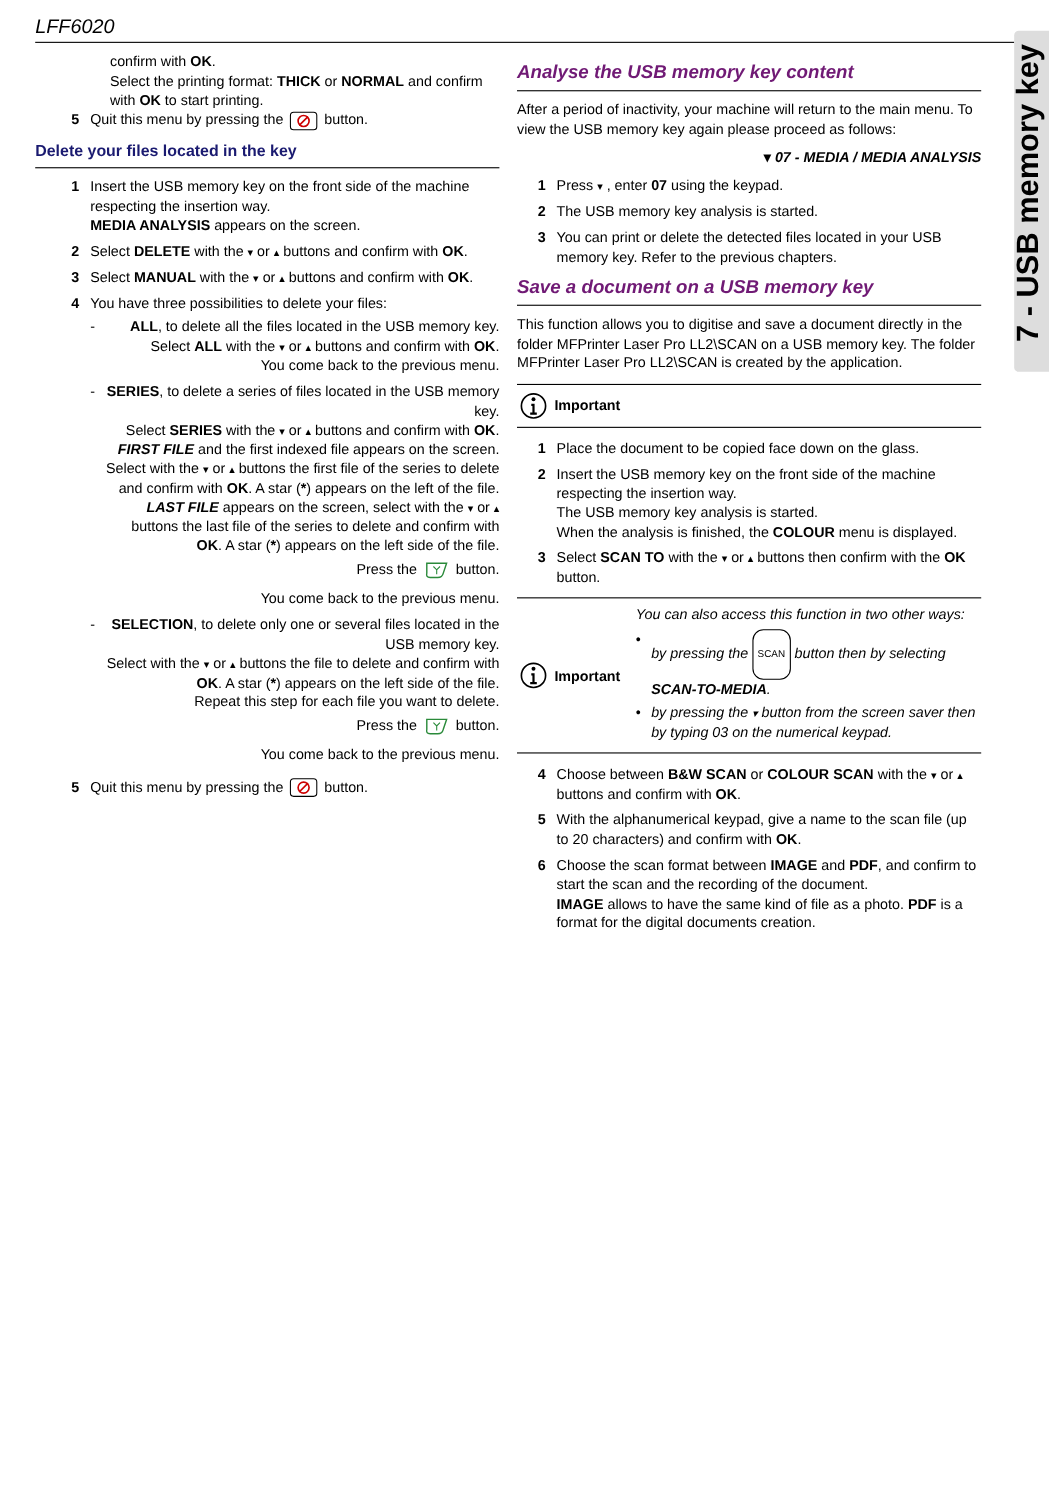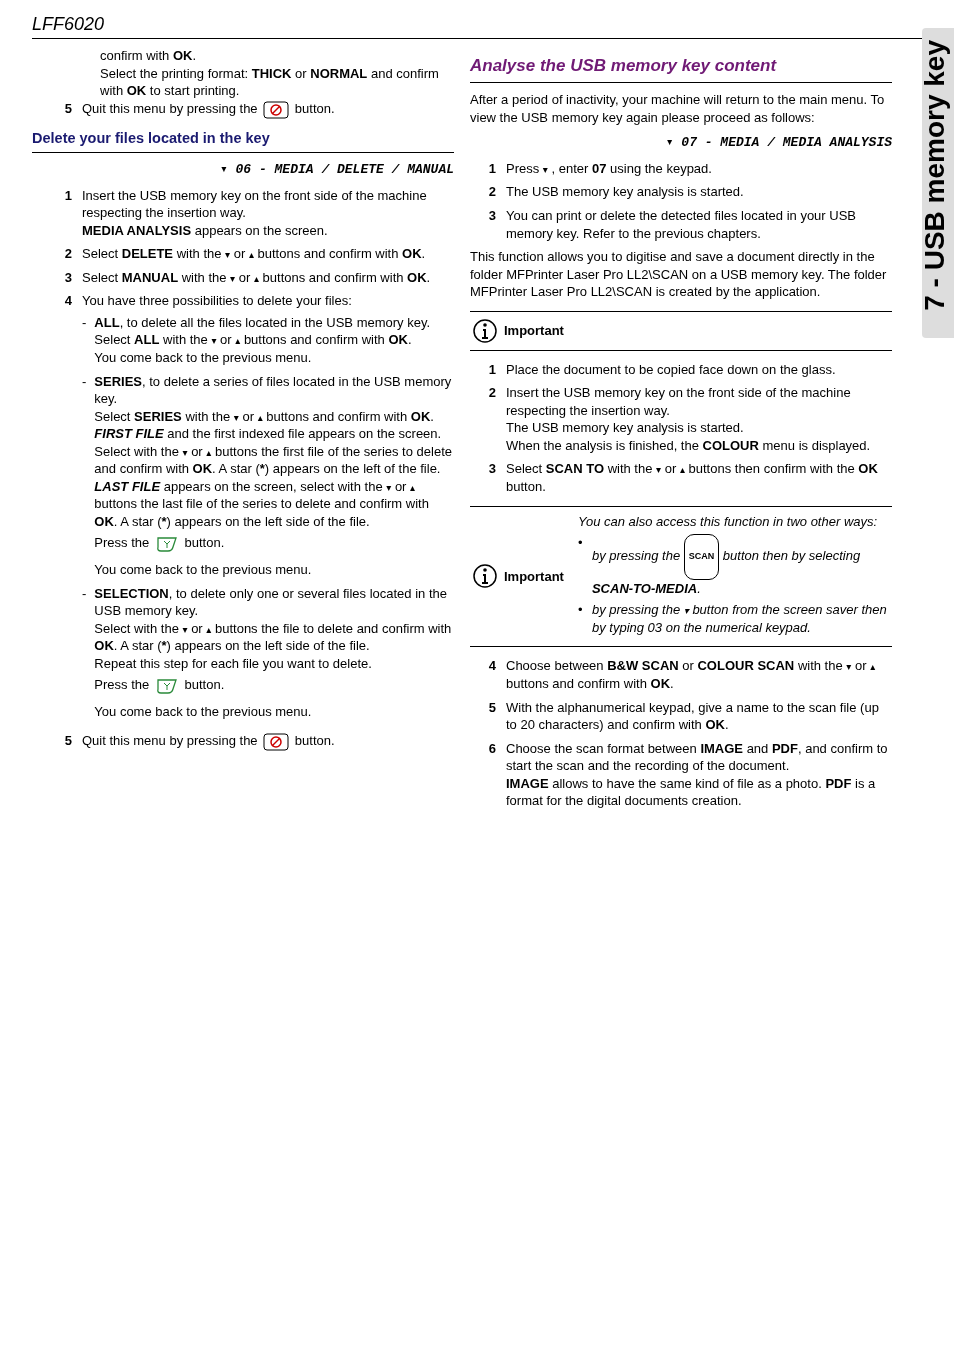--- a/index.html
+++ b/index.html
@@ -71,21 +71,20 @@
     color: #1a1a70;
     border-bottom: 1px solid #000;
     padding-bottom: 4px;
     margin: 10px 0 8px 0;
   }
   .menu-path {
     font-style: italic;
     font-weight: bold;
     text-align: right;
     margin: 6px 0 8px 0;
-    font-family: Liberation Mono, monospace;
   }
   .menu-path::before {
     content: "▾ ";
     font-style: normal;
   }
   ol.plist {
     list-style: none;
     padding: 0;
     margin: 0 0 6px 0;
   }
@@ -103,20 +102,21 @@
   ol.plist > li > .body { flex: 1; }
   ul.sub {
     list-style: none;
     padding: 0;
     margin: 4px 0 0 0;
   }
   ul.sub > li {
     display: flex;
     gap: 8px;
     margin-bottom: 6px;
+    text-align: right;
   }
   ul.sub > li::before {
     content: "-";
     flex-shrink: 0;
   }
   ul.sub > li > div { flex: 1; }
   .btn-icon {
     display: inline-block;
     vertical-align: middle;
     margin: 0 2px;
@@ -159,21 +159,21 @@
   }
   .arrow-d::after { content: "▾"; font-size: 10px; }
   .arrow-u::after { content: "▴"; font-size: 10px; }
   b { font-weight: bold; }
   .scan-key {
     display: inline-block;
     border: 1px solid #000;
     border-radius: 10px;
     padding: 16px 4px;
     font-size: 9px;
-    font-weight: bold;
+    font-weight: normal;
     font-style: normal;
     vertical-align: middle;
     line-height: 1.3;
   }
   p { margin: 4px 0 8px 0; }
 </style>
 </head>
 <body>
 
 <div class="page">
@@ -203,21 +203,20 @@
                   <line x1="9" y1="13" x2="17" y2="5" stroke="#c00" stroke-width="1.5"></line>
                 </svg></span>
             <span> button.</span>
           </span>
         </li>
       </ol>
 
       <div class="h3">Delete your files located in the key</div>
 
 
-      <div class="menu-path">06 - MEDIA / DELETE / MANUAL</div>
 
       <ol class="plist" style="margin-left:26px;">
         <li>
           <span class="num">1</span>
           <span class="body">
             <span>Insert the USB memory key on the front side of the machine respecting the insertion way.</span><br>
             <b>MEDIA ANALYSIS</b><span> appears on the screen.</span>
           </span>
         </li>
         <li>
@@ -308,20 +307,21 @@
         <li>
           <span class="num">2</span>
           <span class="body">The USB memory key analysis is started.</span>
         </li>
         <li>
           <span class="num">3</span>
           <span class="body">You can print or delete the detected files located in your USB memory key. Refer to the previous chapters.</span>
         </li>
       </ol>
 
+      <div class="h2">Save a document on a USB memory key</div>
       <p>This function allows you to digitise and save a document directly in the folder MFPrinter Laser Pro LL2\SCAN on a USB memory key. The folder MFPrinter Laser Pro LL2\SCAN is created by the application.</p>
 
       <div class="important-table">
         <span class="important-ic">
           <svg width="26" height="26">
               <circle cx="13" cy="13" r="11" fill="none" stroke="#000" stroke-width="1.5"></circle>
               <circle cx="13" cy="7" r="1.8" fill="#000"></circle>
               <path d="M11 11 h3 v8 h2 v2 h-6 v-2 h2 v-6 h-1 z" fill="#000"></path>
             </svg>
         </span>

